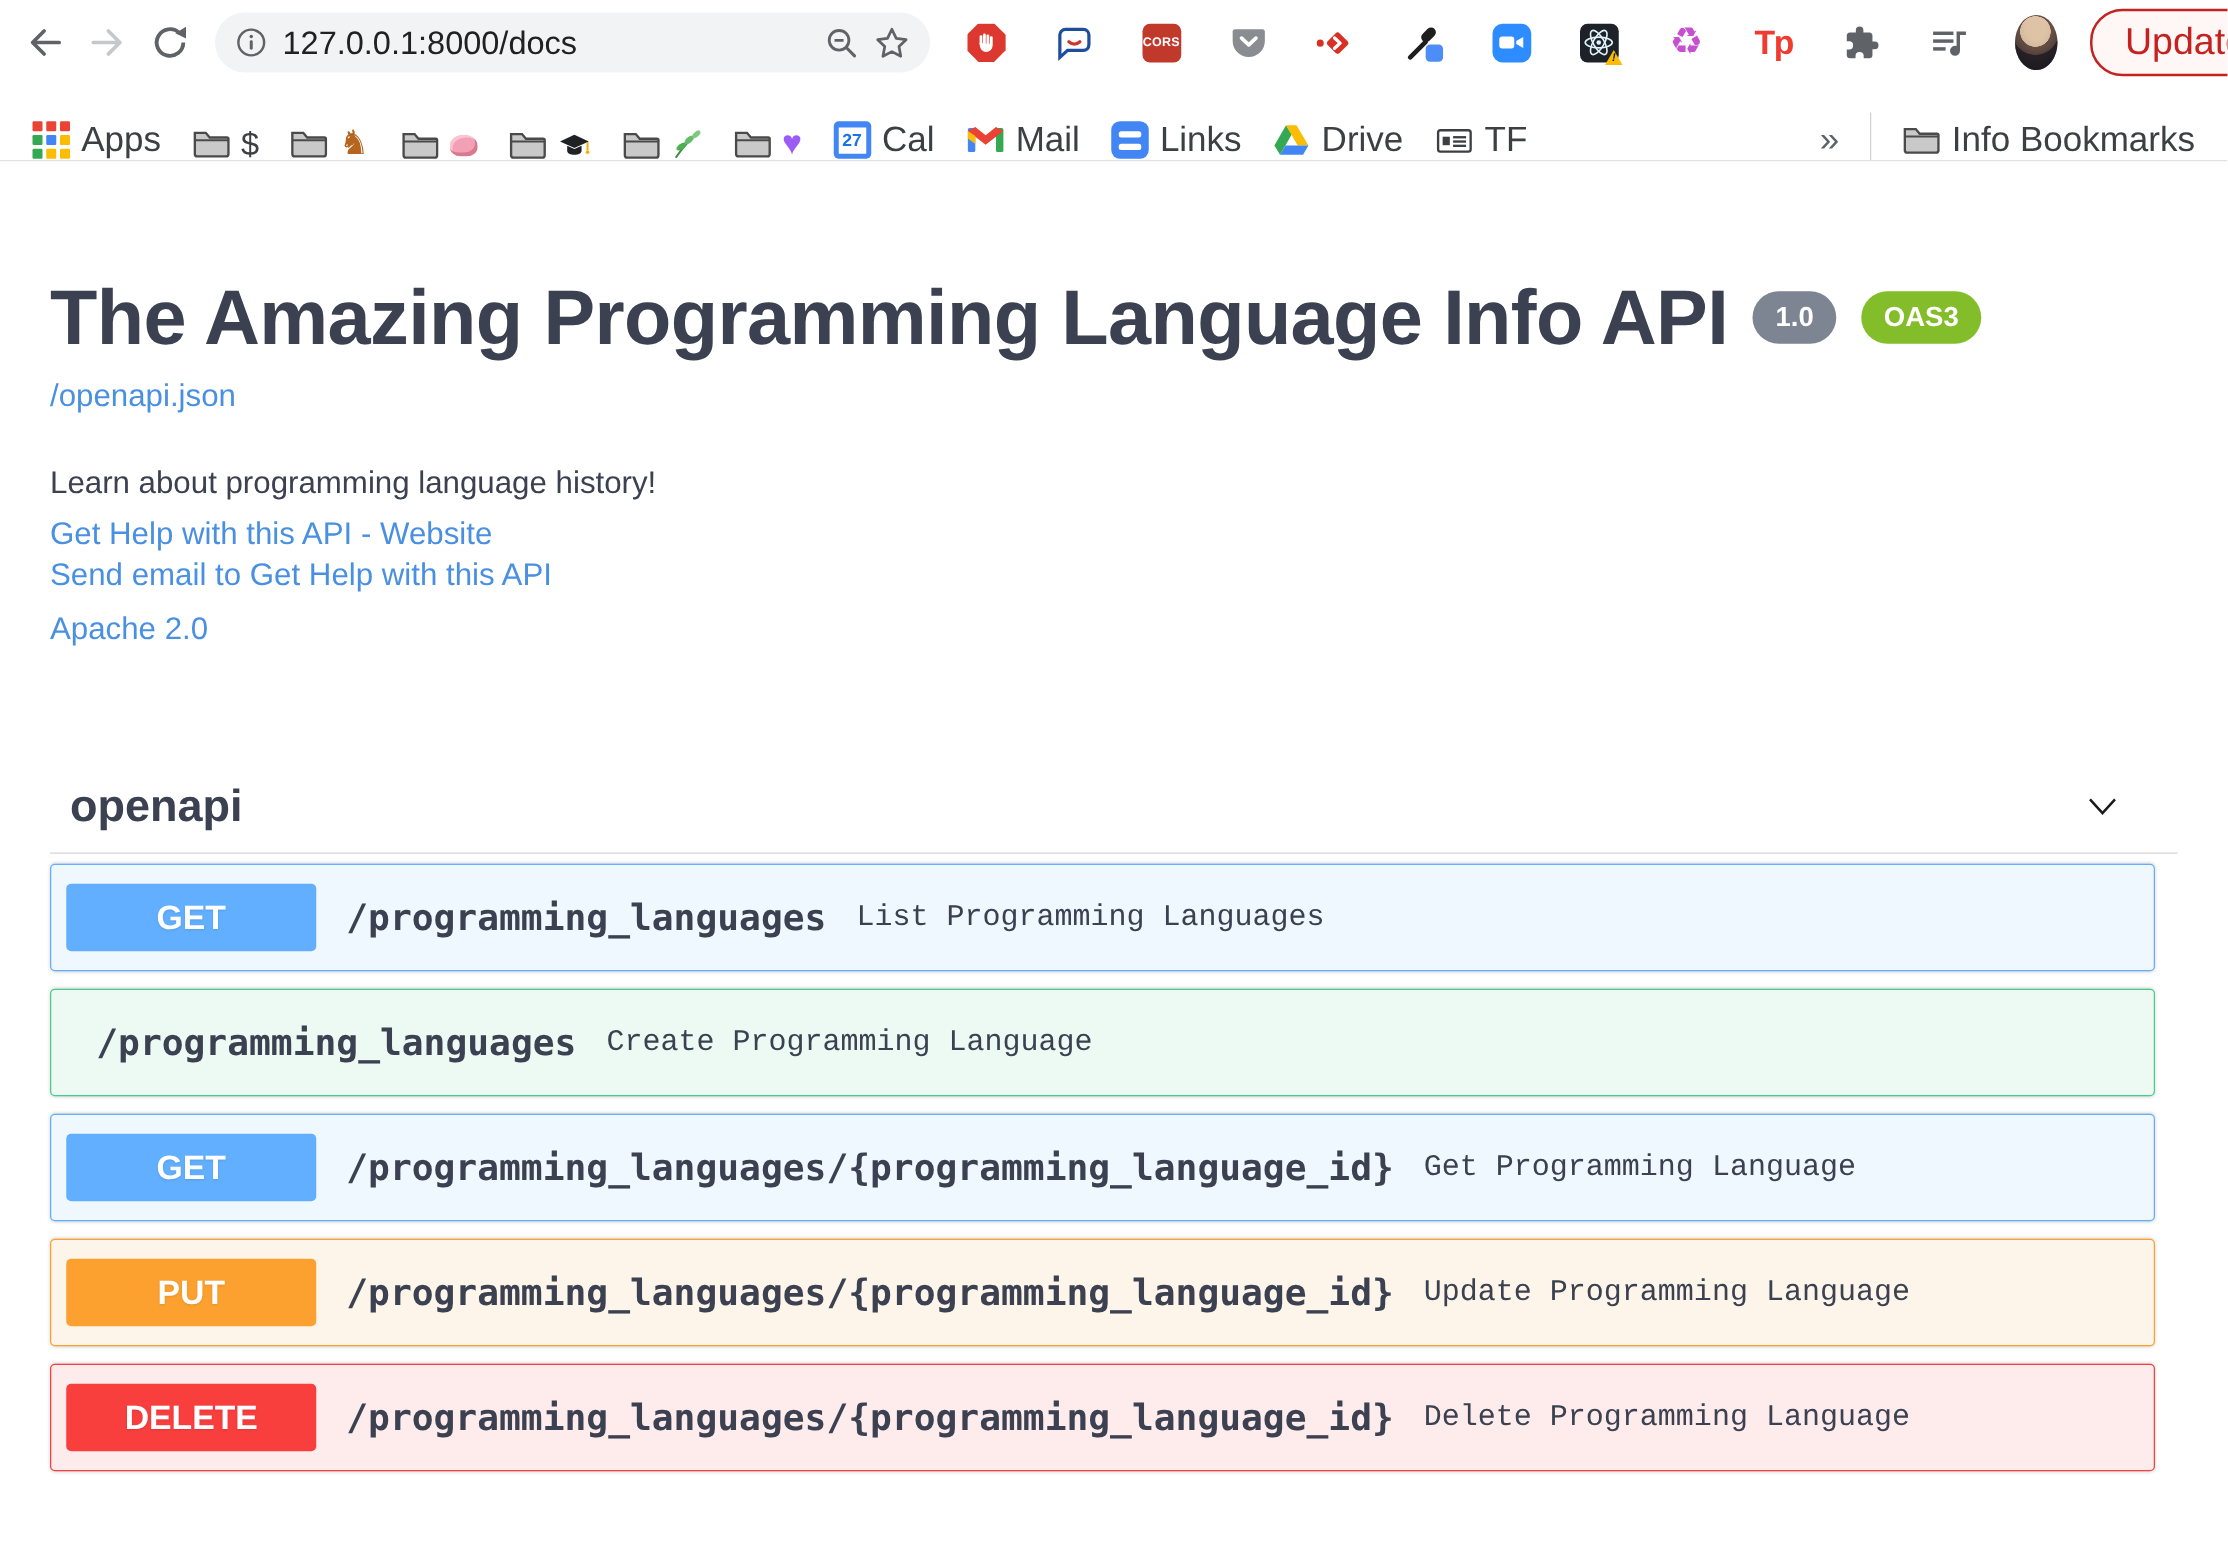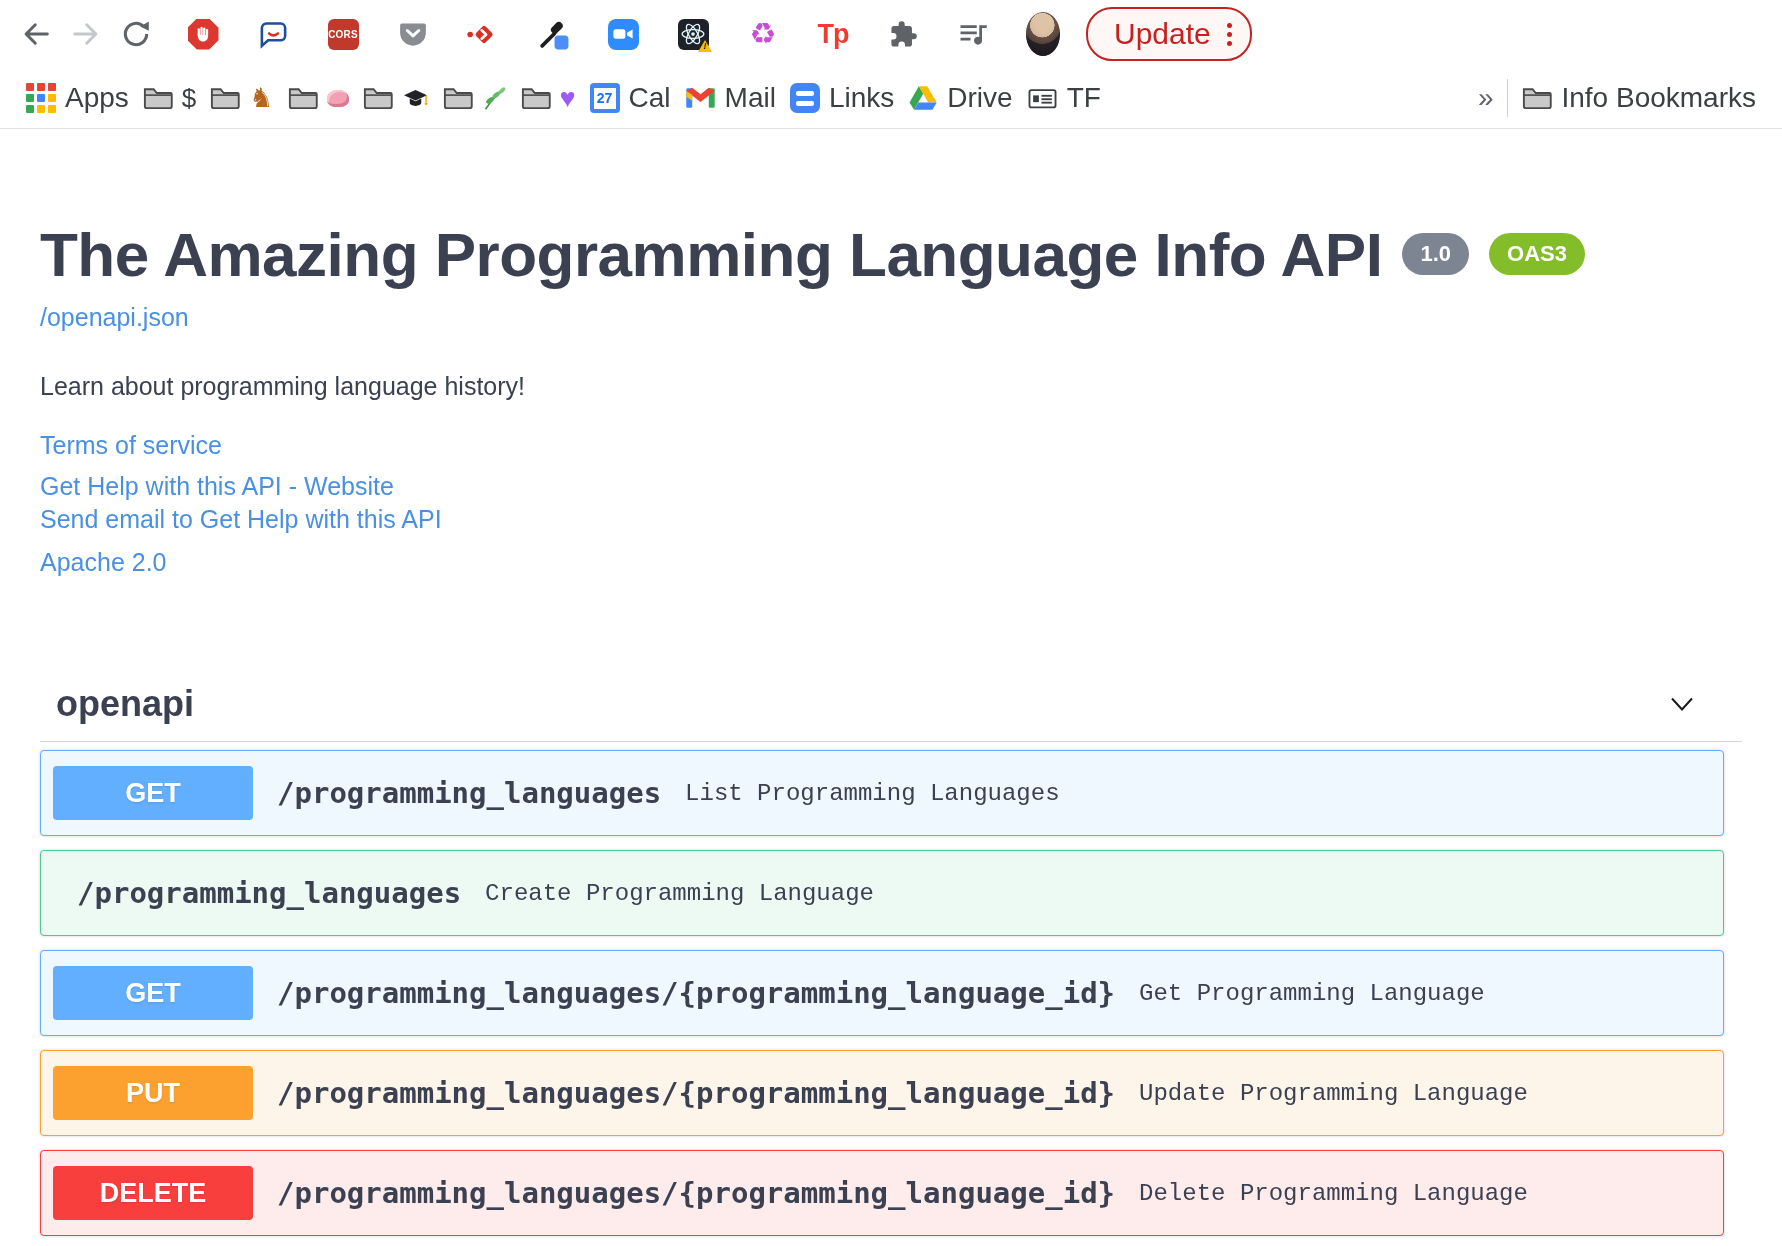--- a/index.html
+++ b/index.html
@@ -35,21 +35,21 @@
     box-shadow:inset 0 -14px 12px -6px #1d1a20;}
   .update-btn{
     margin-left:20px;height:50px;padding:0 18px 0 26px;border:2.5px solid #c5221f;border-radius:26px;
     background:#fef7f6;display:flex;align-items:center;gap:16px;flex:0 0 auto;
   }
   .update-label{color:#c5221f;font-size:30px;}
   .kebab{display:flex;flex-direction:column;gap:4px;}
   .kebab i{width:5px;height:5px;border-radius:50%;background:#c5221f;}
   
   .bookmarks{
-    height:60px;display:flex;align-items:center;padding:0 26px;gap:14px;background:#fff;
+    height:60px;display:flex;align-items:flex-end;padding:0 26px;gap:25px;background:#fff;
     border-bottom:1px solid #dfe1e5;
   }
   .bm{display:flex;align-items:center;gap:9px;flex:0 0 auto;}
   .bm-label{font-size:28px;color:#3c4043;white-space:nowrap;}
   .apps-grid{display:grid;grid-template-columns:repeat(3,8px);grid-auto-rows:8px;gap:3px;}
   .apps-grid i{border-radius:1px;}
   .glyph{font-size:26px;line-height:1;}
   .cal-icon{width:30px;height:30px;background:#4285f4;border-radius:4px;display:flex;align-items:center;justify-content:center;position:relative;}
   .cal-inner{width:22px;height:21px;background:#fff;display:flex;align-items:center;justify-content:center;
     font-size:14px;font-weight:bold;color:#1a73e8;}
@@ -105,20 +105,36 @@
         <path d="M4 12h14.5M12.5 5.5 19 12l-6.5 6.5" fill="none" stroke="#c4c7cb" stroke-width="2.1" stroke-linecap="round" stroke-linejoin="round"></path>
       </svg>
   </span>
   <span class="nav-btn">
     <svg width="32" height="32" viewBox="0 0 24 24">
       <path d="M20 12a8 8 0 1 1-2.4-5.7" fill="none" stroke="#5f6368" stroke-width="2.3"></path>
       <polygon points="21.6,2.6 21.6,9.6 15.2,6.4" fill="#5f6368"></polygon>
     </svg>
   </span>
 
+  <div class="urlbar">
+    <svg width="26" height="26" viewBox="0 0 24 24">
+      <circle cx="12" cy="12" r="9.5" fill="none" stroke="#5f6368" stroke-width="1.8"></circle>
+      <circle cx="12" cy="7.6" r="1.3" fill="#5f6368"></circle>
+      <rect x="10.9" y="10.3" width="2.2" height="7" rx="1" fill="#5f6368"></rect>
+    </svg>
+    <span class="url-text">127.0.0.1:8000/docs</span>
+    <svg width="27" height="27" viewBox="0 0 24 24">
+      <circle cx="10" cy="10" r="7" fill="none" stroke="#5f6368" stroke-width="2"></circle>
+      <line x1="6.8" y1="10" x2="13.2" y2="10" stroke="#5f6368" stroke-width="2"></line>
+      <line x1="15.3" y1="15.3" x2="21" y2="21" stroke="#5f6368" stroke-width="2.2" stroke-linecap="round"></line>
+    </svg>
+    <svg width="29" height="29" viewBox="0 0 24 24">
+      <path d="M12 2.8l2.9 6 6.5.9-4.7 4.5 1.2 6.5L12 17.6l-5.9 3.1 1.2-6.5L2.6 9.7l6.5-.9z" fill="none" stroke="#5f6368" stroke-width="1.8" stroke-linejoin="round"></path>
+    </svg>
+  </div>
 
   <div class="ext-row">
     <span class="ext">
       <span class="adblock">
         <svg width="20" height="20" viewBox="0 0 24 24">
             <g fill="#fff">
           <rect x="5.6" y="5" width="2.7" height="9" rx="1.3"></rect>
               <rect x="8.9" y="3.4" width="2.7" height="10.5" rx="1.3"></rect>
           <rect x="12.2" y="4.3" width="2.7" height="9.8" rx="1.3"></rect>
               <rect x="15.5" y="6" width="2.7" height="8" rx="1.3"></rect>
@@ -346,21 +362,20 @@
 </div>
 
 <div class="content">
   <div class="title-row">
     <h1 class="api-title">The Amazing Programming Language Info API</h1>
     <span class="pill gray">1.0</span>
     <span class="pill green">OAS3</span>
   </div>
   <a class="spec-link" href="#">/openapi.json</a>
   <p class="desc">Learn about programming language history!</p>
-  <a class="plink terms" href="#">Terms of service</a>
   <a class="plink site" href="#">Get Help with this API - Website</a>
   <a class="plink email" href="#">Send email to Get Help with this API</a>
   <a class="plink license" href="#">Apache 2.0</a>
 
   <div class="section-head">
     <h3 class="section-title">openapi</h3>
     <svg width="24" height="14" viewBox="0 0 24 14">
       <path d="M2 1.5 12 12.5 22 1.5" fill="none" stroke="#1b1b1b" stroke-width="2"></path>
     </svg>
   </div>

